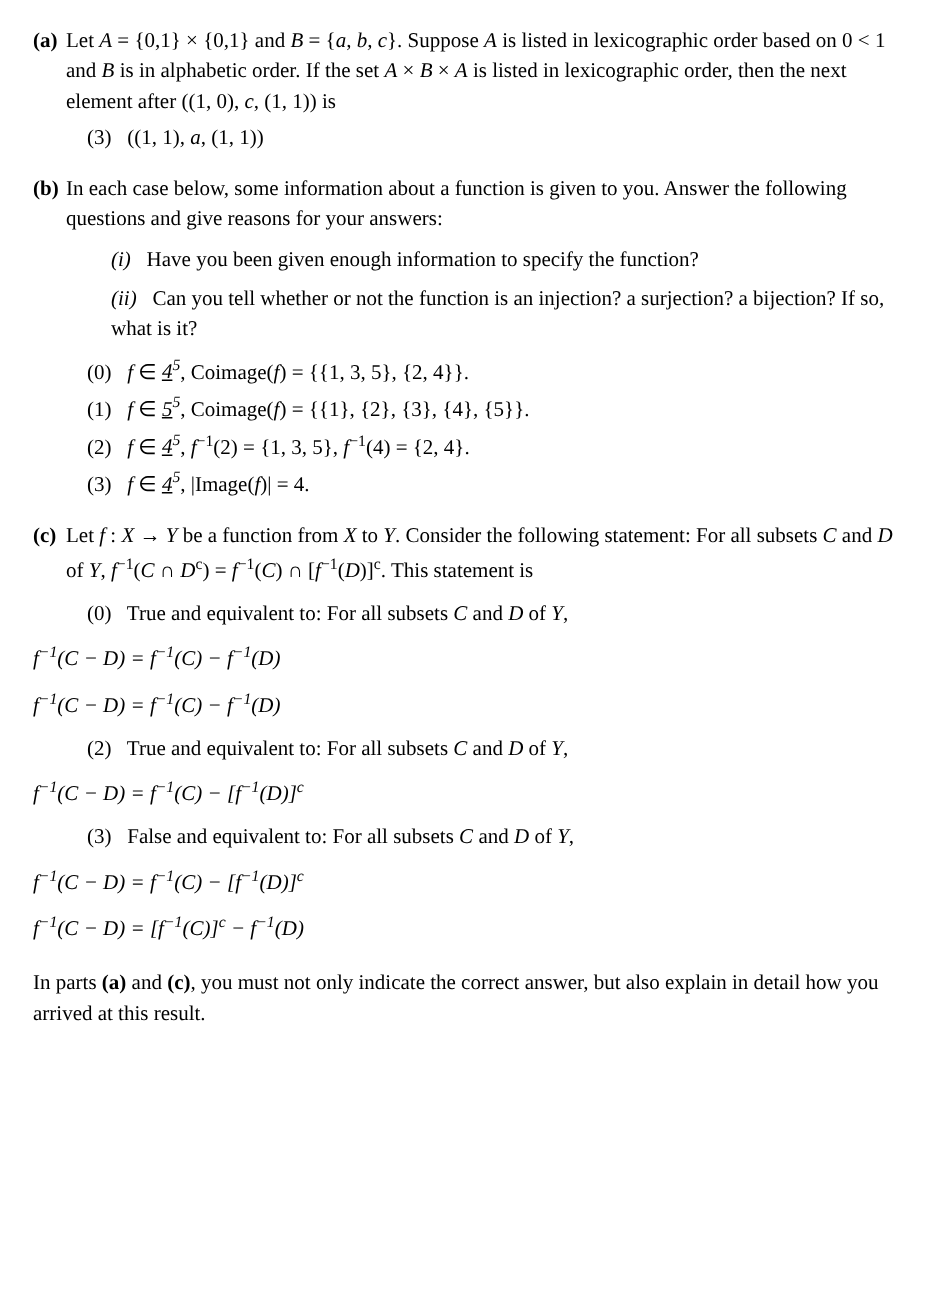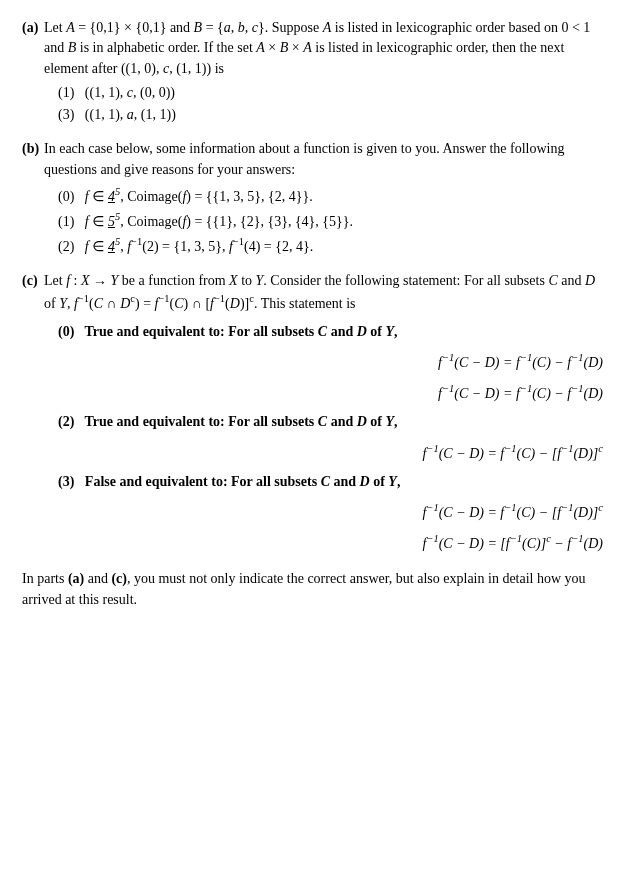--- a/index.html
+++ b/index.html
@@ -40,71 +40,80 @@
       margin-top: 6px;
       margin-bottom: 6px;
     }
     .sub-q {
       margin-bottom: 6px;
     }
     .sub-label {
       font-style: italic;
     }
     .centered-math {
-      text-align: right;
+      text-align: left;
       margin: 8px 0;
       font-style: italic;
     }
     .option-group {
       margin-top: 8px;
     }
     .option-item {
       margin-bottom: 2px;
       margin-left: 36px;
-      font-weight: bold;
     }
     .footer-note {
       margin-top: 0;
       line-height: 1.5;
     }
     sup { font-size: 0.75em; }
     .math { font-style: italic; }
   </style>
 </head>
 <body>
 
 <div class="part">
   <div class="part-header">
     <span class="part-letter">(a)</span>
     <span class="part-text">
       Let <span class="math">A</span> = {0,1} × {0,1} and <span class="math">B</span> = {<span class="math">a</span>, <span class="math">b</span>, <span class="math">c</span>}. Suppose <span class="math">A</span> is listed in lexicographic order based on 0 &lt; 1 and <span class="math">B</span> is in alphabetic order. If the set <span class="math">A</span> × <span class="math">B</span> × <span class="math">A</span> is listed in lexicographic order, then the next element after ((1, 0), <span class="math">c</span>, (1, 1)) is
     </span>
   </div>
   <div class="options">
-    <div class="option">(1) &nbsp; ((1, 1), <span class="math">c</span>, (0, 0))</div>
     <div class="option">(3) &nbsp; ((1, 1), <span class="math">a</span>, (1, 1))</div>
   </div>
 </div>
 
 <div class="part" style="margin-top:10px;">
   <div class="part-header">
     <span class="part-letter">(b)</span>
     <span class="part-text">
       In each case below, some information about a function is given to you. Answer the following questions and give reasons for your answers:
     </span>
   </div>
+  <div class="sub-questions">
+    <div class="sub-q">
+      <span class="sub-label">(i)</span> &nbsp; Have you been given enough information to specify the function?
+    </div>
+    <div class="sub-q">
+      <span class="sub-label">(ii)</span> &nbsp; Can you tell whether or not the function is an injection? a surjection? a bijection? If so, what is it?
+    </div>
+  </div>
   <div class="options">
     <div class="option">
       (0) &nbsp; <span class="math">f</span> ∈ <span class="math"><u>4</u><sup>5</sup></span>, Coimage(<span class="math">f</span>) = {{1, 3, 5}, {2, 4}}.
     </div>
     <div class="option">
       (1) &nbsp; <span class="math">f</span> ∈ <span class="math"><u>5</u><sup>5</sup></span>, Coimage(<span class="math">f</span>) = {{1}, {2}, {3}, {4}, {5}}.
     </div>
     <div class="option">
       (2) &nbsp; <span class="math">f</span> ∈ <span class="math"><u>4</u><sup>5</sup></span>, <span class="math">f</span><sup>−1</sup>(2) = {1, 3, 5}, <span class="math">f</span><sup>−1</sup>(4) = {2, 4}.
+    </div>
+    <div class="option">
+      (3) &nbsp; <span class="math">f</span> ∈ <span class="math"><u>4</u><sup>5</sup></span>, |Image(<span class="math">f</span>)| = 4.
     </div>
   </div>
 </div>
 
 <div class="part" style="margin-top:10px;">
   <div class="part-header">
     <span class="part-letter">(c)</span>
     <span class="part-text">
       Let <span class="math">f</span> : <span class="math">X</span> → <span class="math">Y</span> be a function from <span class="math">X</span> to <span class="math">Y</span>. Consider the following statement: For all subsets <span class="math">C</span> and <span class="math">D</span> of <span class="math">Y</span>, <span class="math">f</span><sup>−1</sup>(<span class="math">C</span> ∩ <span class="math">D</span><sup>c</sup>) = <span class="math">f</span><sup>−1</sup>(<span class="math">C</span>) ∩ [<span class="math">f</span><sup>−1</sup>(<span class="math">D</span>)]<sup>c</sup>. This statement is
     </span>

